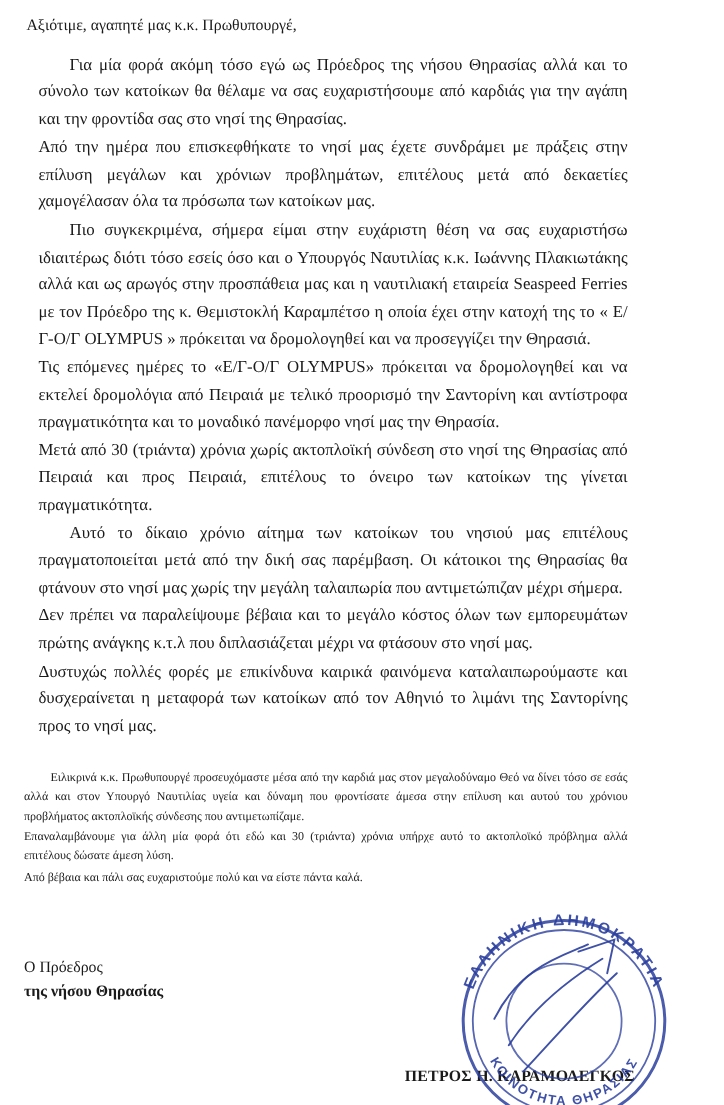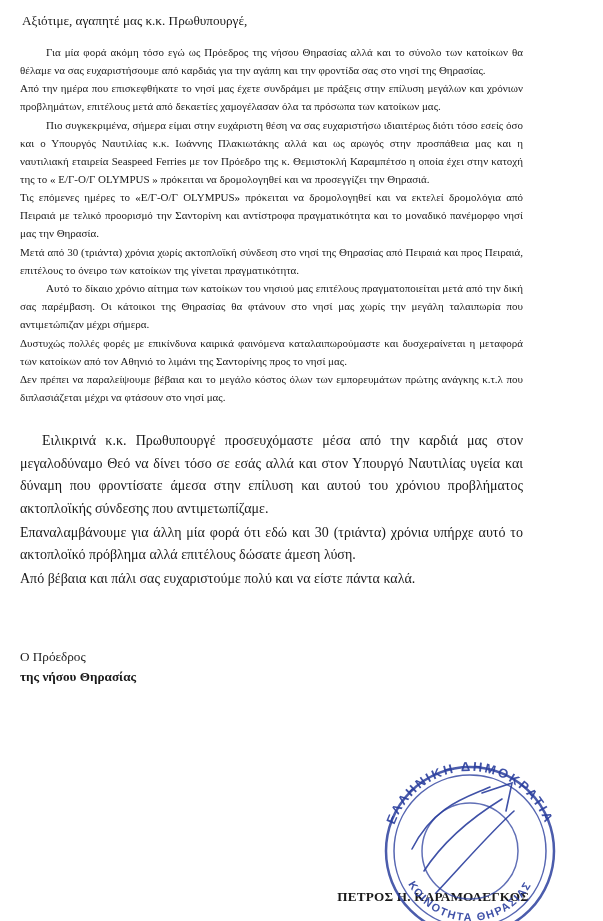--- a/index.html
+++ b/index.html
@@ -22,33 +22,33 @@
     box-sizing: border-box;
     padding: 8px 22px 0 20px;
   }
   .salutation {
     font-size: 13.2px;
     line-height: 1.35;
     margin: 4px 0 14px 2px;
     white-space: nowrap;
   }
   .body-block p {
-    margin: 0 0 1px 0;
-    font-size: 11px;
+    margin: 0 0 1px 12px;
+    font-size: 14px;
     line-height: 1.62;
     text-align: justify;
     text-justify: inter-word;
   }
   .body-block p.indent {
     text-indent: 26px;
   }
   .gap-med { height: 22px; }
   .closing p {
     margin: 0 0 1px 0;
-    font-size: 14px;
+    font-size: 10px;
     line-height: 1.62;
     text-align: justify;
   }
   .closing p.indent { text-indent: 22px; }
   .signature-block {
     margin-top: 56px;
     text-align: left;
     padding-right: 34px;
     font-size: 13.2px;
     line-height: 1.5;
@@ -86,22 +86,22 @@
 
   <div class="salutation">Αξιότιμε, αγαπητέ μας κ.κ. Πρωθυπουργέ,</div>
 
   <div class="body-block">
     <p class="indent">Για μία φορά ακόμη τόσο εγώ ως Πρόεδρος της νήσου Θηρασίας αλλά και το σύνολο των κατοίκων θα θέλαμε να σας ευχαριστήσουμε από καρδιάς για την αγάπη και την φροντίδα σας στο νησί της Θηρασίας.</p>
     <p>Από την ημέρα που επισκεφθήκατε το νησί μας έχετε συνδράμει με πράξεις στην επίλυση μεγάλων και χρόνιων προβλημάτων, επιτέλους μετά από δεκαετίες χαμογέλασαν όλα τα πρόσωπα των κατοίκων μας.</p>
     <p class="indent">Πιο συγκεκριμένα, σήμερα είμαι στην ευχάριστη θέση να σας ευχαριστήσω ιδιαιτέρως διότι τόσο εσείς όσο και ο Υπουργός Ναυτιλίας κ.κ. Ιωάννης Πλακιωτάκης αλλά και ως αρωγός στην προσπάθεια μας και η ναυτιλιακή εταιρεία Seaspeed Ferries με τον Πρόεδρο της κ. Θεμιστοκλή Καραμπέτσο η οποία έχει στην κατοχή της το « Ε/Γ-Ο/Γ OLYMPUS » πρόκειται να δρομολογηθεί και να προσεγγίζει την Θηρασιά.</p>
     <p>Τις επόμενες ημέρες το «Ε/Γ-Ο/Γ OLYMPUS» πρόκειται να δρομολογηθεί και να εκτελεί δρομολόγια από Πειραιά με τελικό προορισμό την Σαντορίνη και αντίστροφα πραγματικότητα και το μοναδικό πανέμορφο νησί μας την Θηρασία.</p>
     <p>Μετά από 30 (τριάντα) χρόνια χωρίς ακτοπλοϊκή σύνδεση στο νησί της Θηρασίας από Πειραιά και προς Πειραιά, επιτέλους το όνειρο των κατοίκων της γίνεται πραγματικότητα.</p>
     <p class="indent">Αυτό το δίκαιο χρόνιο αίτημα των κατοίκων του νησιού μας επιτέλους πραγματοποιείται μετά από την δική σας παρέμβαση. Οι κάτοικοι της Θηρασίας θα φτάνουν στο νησί μας χωρίς την μεγάλη ταλαιπωρία που αντιμετώπιζαν μέχρι σήμερα.</p>
+    <p>Δεν πρέπει να παραλείψουμε βέβαια και το  μεγάλο κόστος όλων των εμπορευμάτων πρώτης ανάγκης κ.τ.λ που διπλασιάζεται μέχρι να φτάσουν στο νησί μας.</p>
     <p>Δυστυχώς πολλές φορές με επικίνδυνα καιρικά φαινόμενα καταλαιπωρούμαστε και δυσχεραίνεται η μεταφορά των κατοίκων από τον Αθηνιό το λιμάνι της Σαντορίνης προς το νησί μας.</p>
-    <p>Δεν πρέπει να παραλείψουμε βέβαια και το  μεγάλο κόστος όλων των εμπορευμάτων πρώτης ανάγκης κ.τ.λ που διπλασιάζεται μέχρι να φτάσουν στο νησί μας.</p>
   </div>
 
   <div class="gap-med"></div>
 
   <div class="closing">
     <p class="indent">Ειλικρινά κ.κ. Πρωθυπουργέ προσευχόμαστε μέσα από την καρδιά μας στον μεγαλοδύναμο Θεό να δίνει τόσο σε εσάς αλλά και στον Υπουργό Ναυτιλίας υγεία και δύναμη που φροντίσατε άμεσα στην επίλυση και αυτού του χρόνιου προβλήματος ακτοπλοϊκής σύνδεσης που αντιμετωπίζαμε.</p>
     <p> Επαναλαμβάνουμε για άλλη μία φορά ότι εδώ και 30 (τριάντα) χρόνια υπήρχε αυτό το ακτοπλοϊκό πρόβλημα αλλά επιτέλους δώσατε άμεση λύση.</p>
     <p>Από βέβαια και πάλι σας ευχαριστούμε πολύ και να είστε πάντα καλά.</p>
   </div>
 

